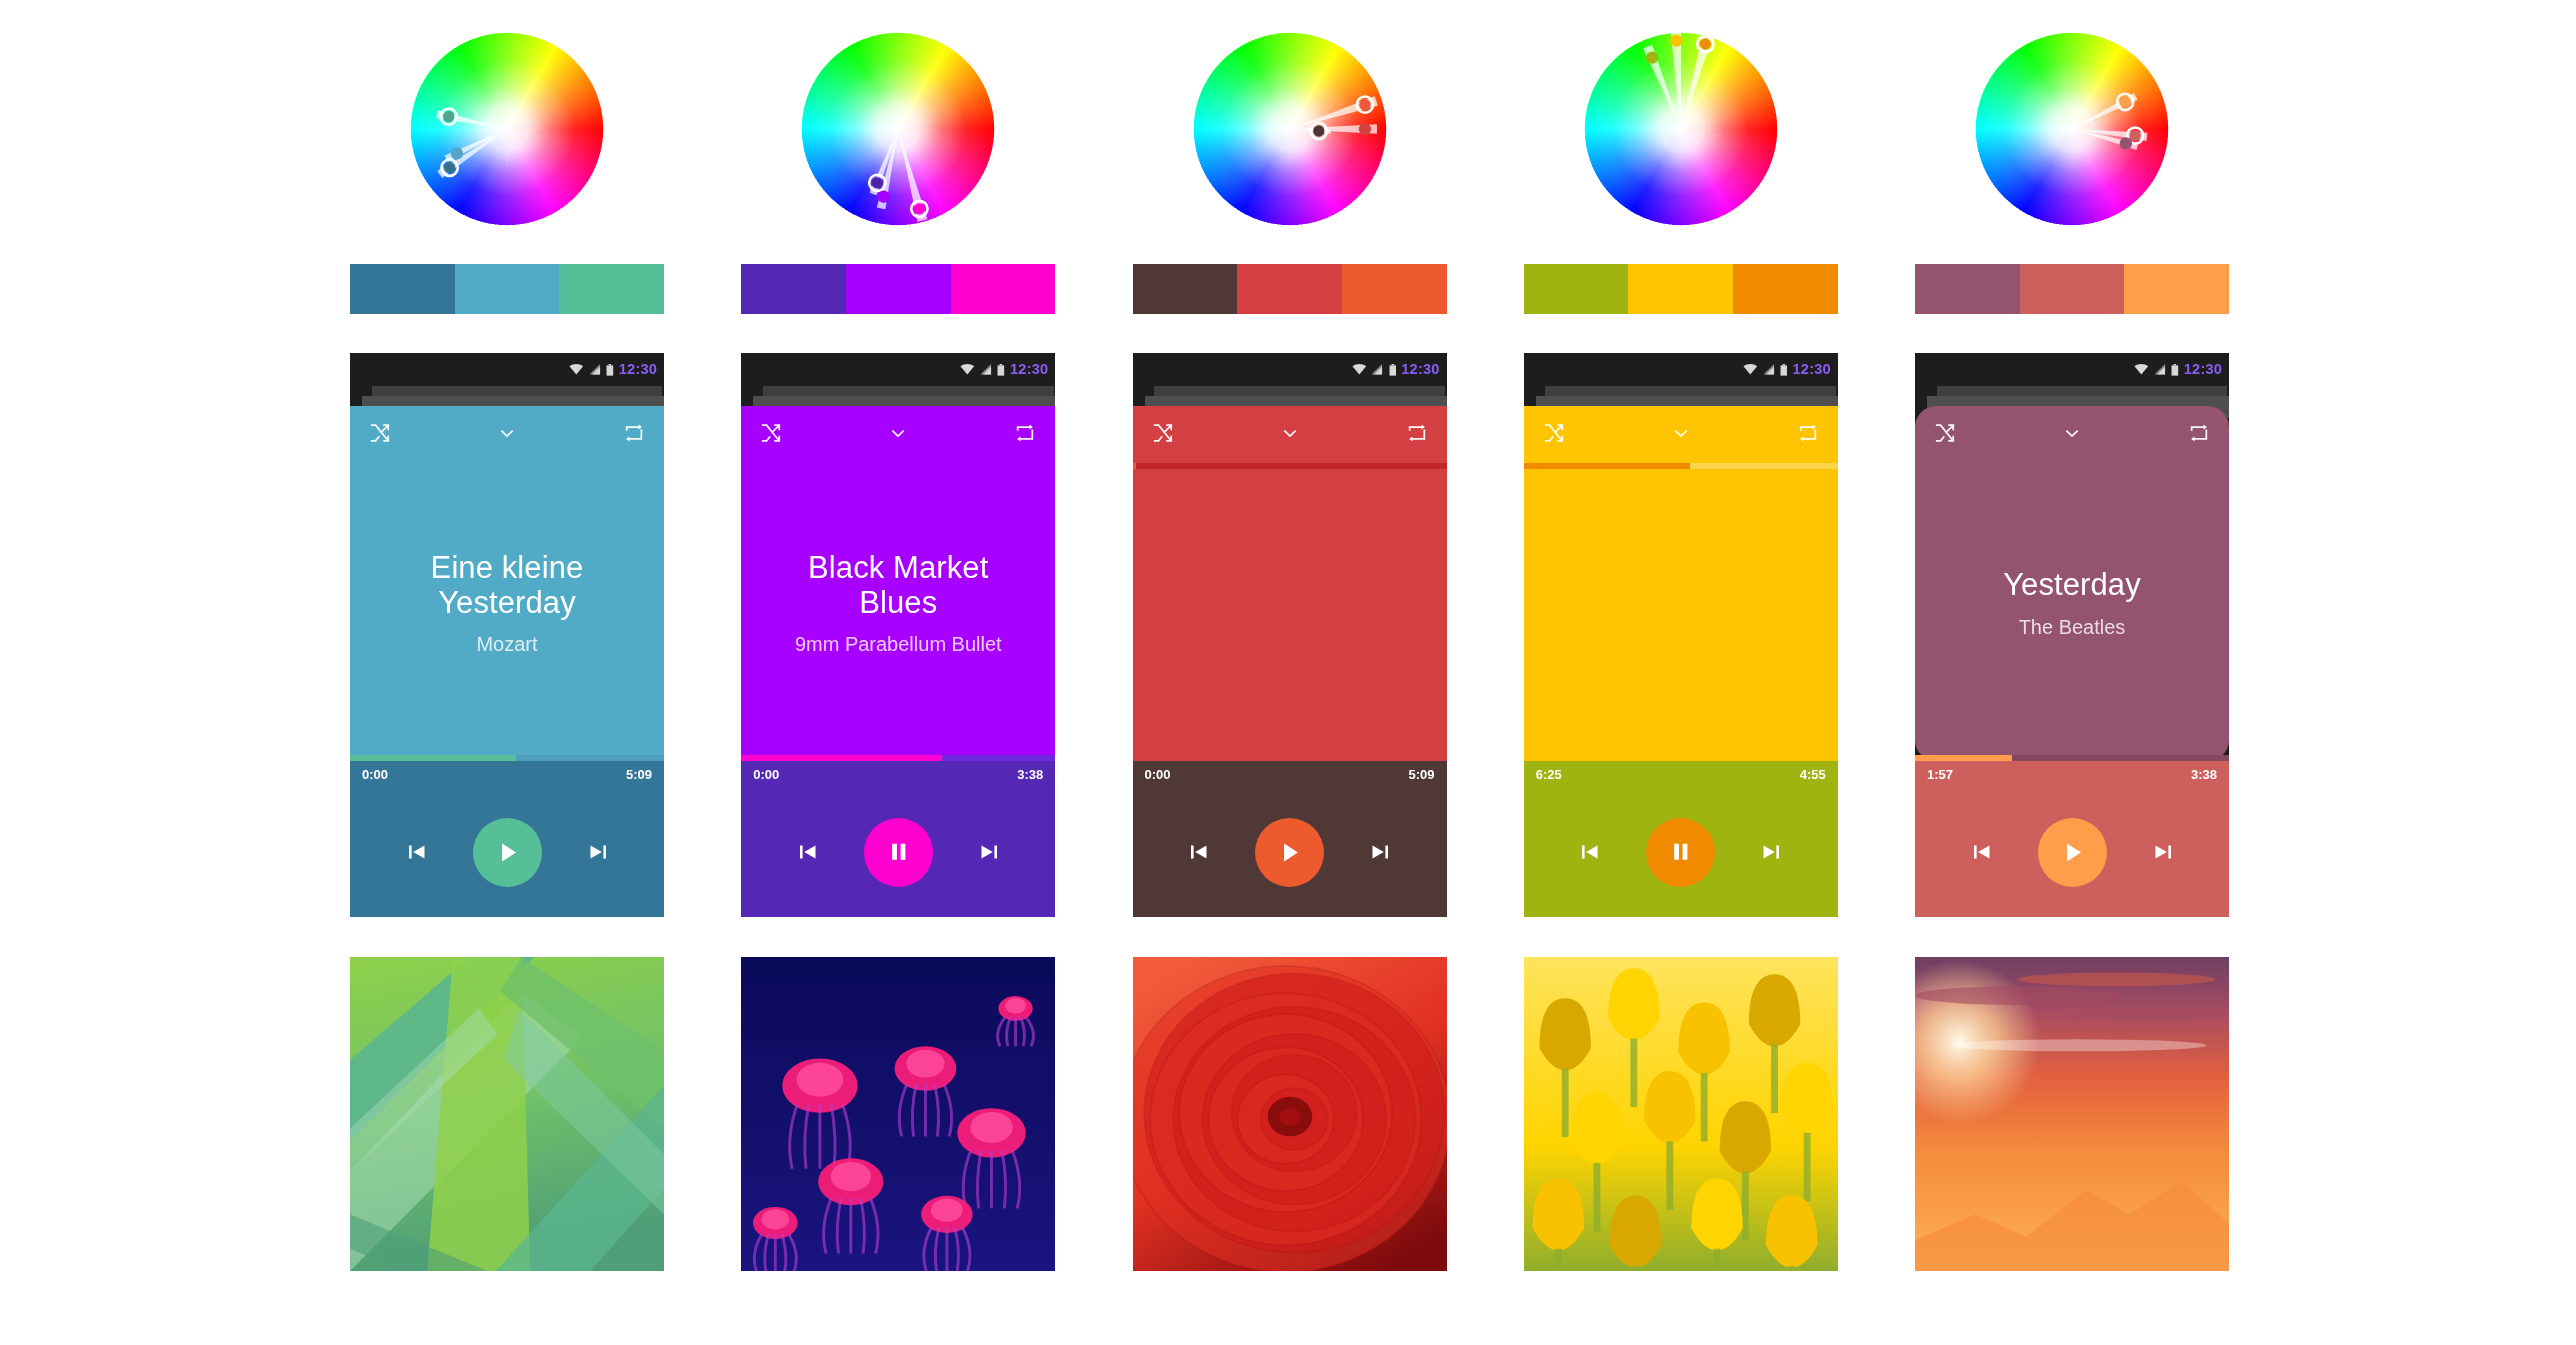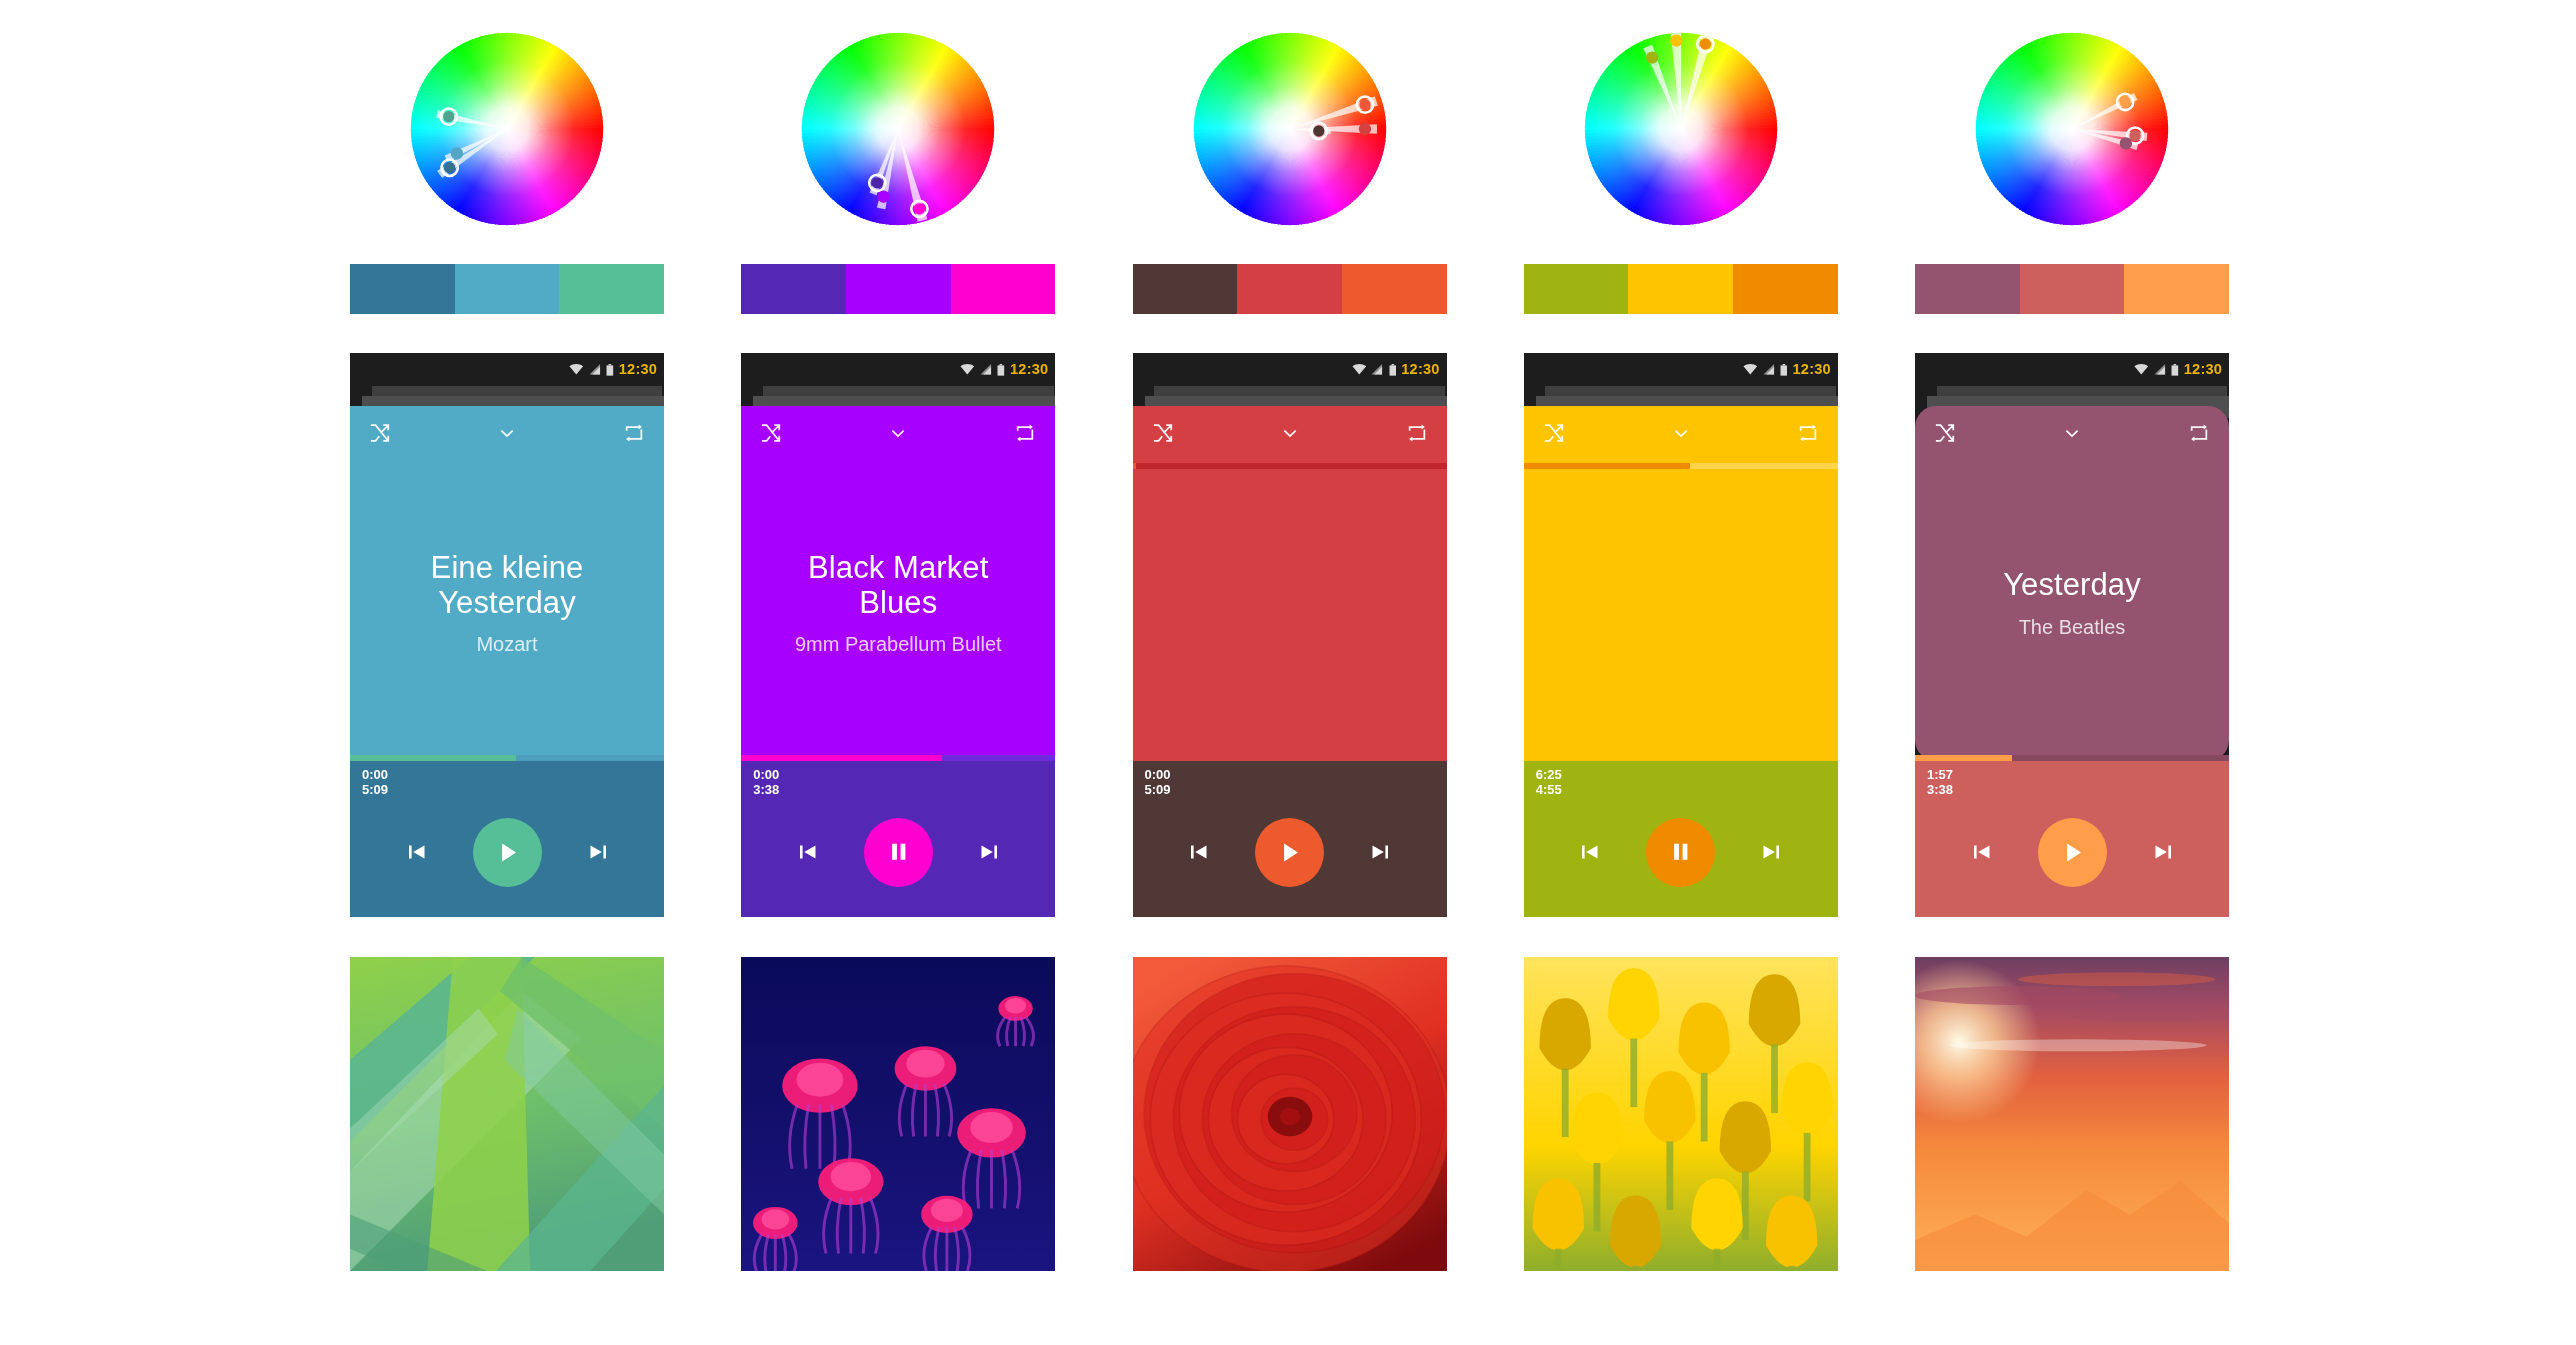--- a/index.html
+++ b/index.html
@@ -71,21 +71,21 @@
   .status-icons {
     position: absolute;
     right: 6.9px;
     top: 0;
     height: 33px;
     display: flex;
     align-items: center;
     gap: 5.1px;
   }
   .status-clock {
-    color: #eab308;
+    color: #8b5cf6;
     font-size: 14.6px;
     font-weight: bold;
     letter-spacing: 0.2px;
     line-height: 1;
   }
   .ic { display: block; }
 
   
   .card-stack {
     position: absolute;
@@ -174,21 +174,20 @@
   }
   .times {
     position: absolute;
     left: 0; right: 0; top: 6px;
     display: flex;
     justify-content: space-between;
     padding: 0 12px;
     color: #ffffff;
     font-size: 13px;
     font-weight: bold;
-    flex-direction: column;
   }
   .transport {
     position: absolute;
     left: 0; right: 0;
     top: 54px;
     height: 74px;
     display: flex;
     align-items: center;
     justify-content: center;
     gap: 39px;

